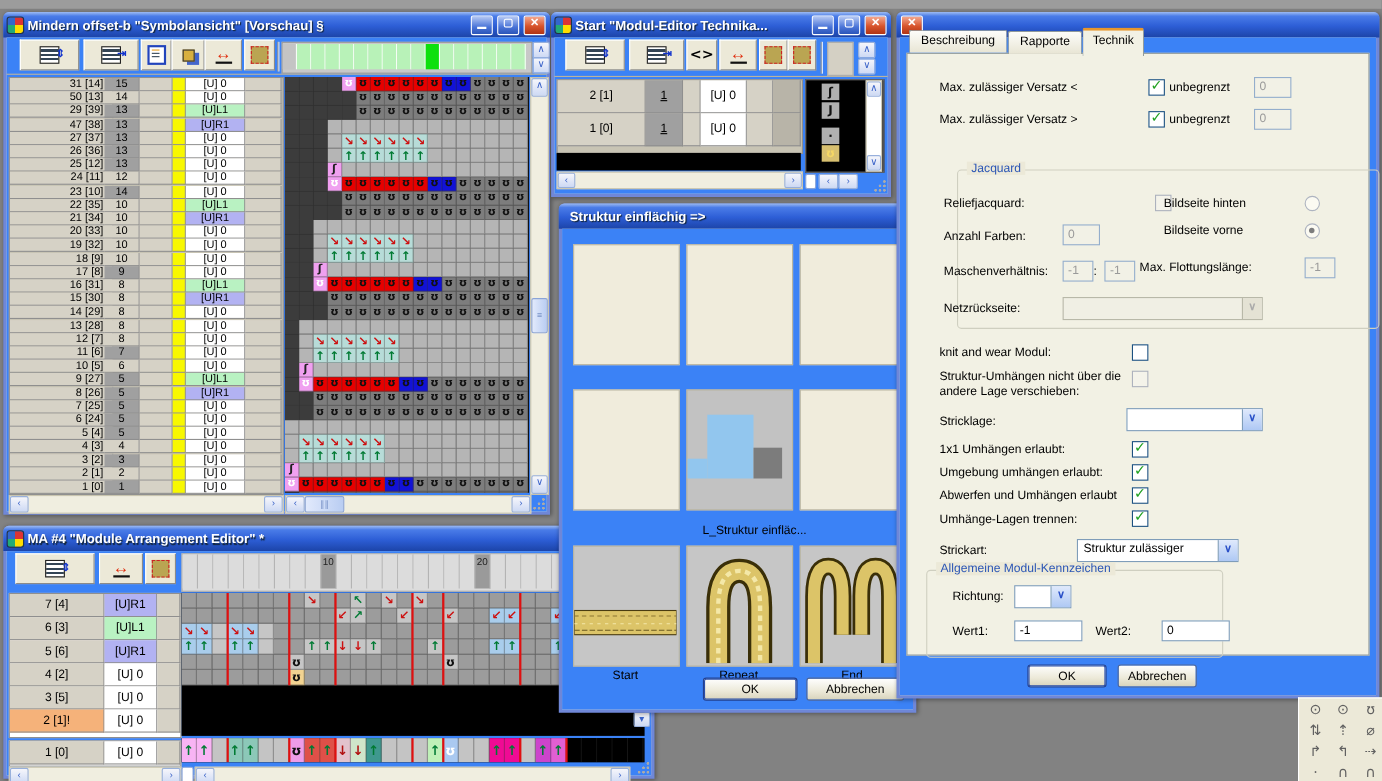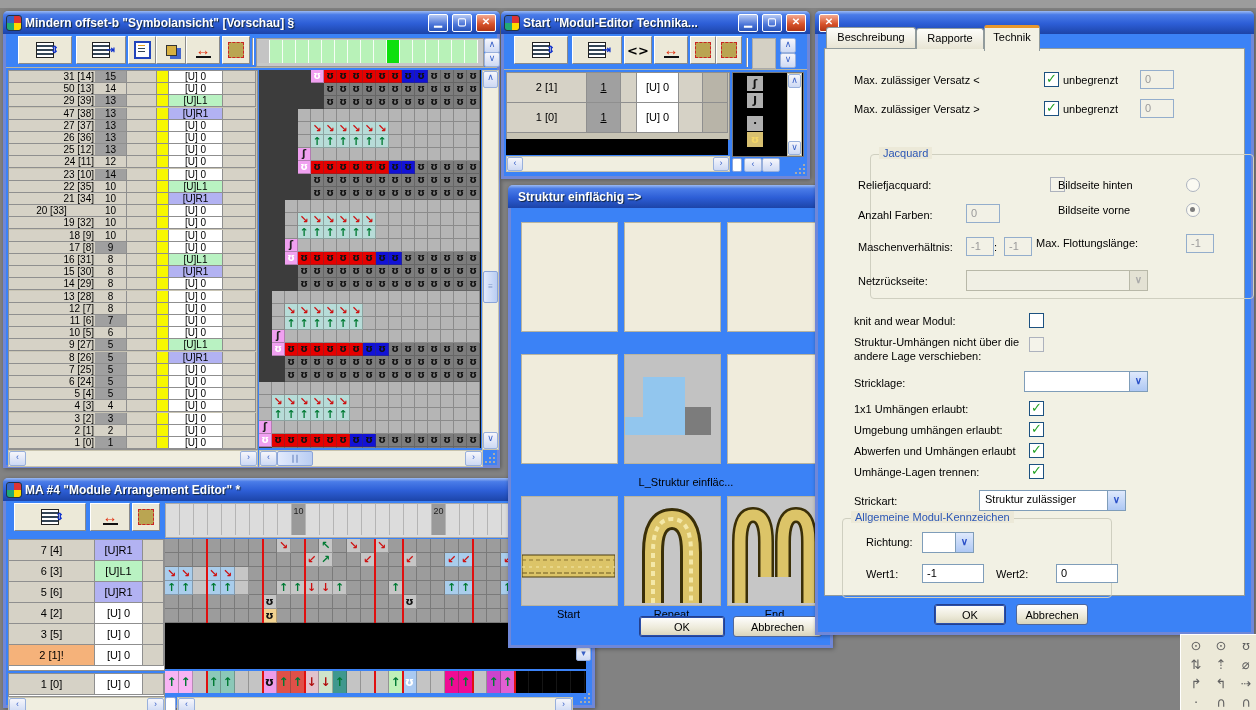--- a/index.html
+++ b/index.html
@@ -211,21 +211,21 @@
           <div class="tcell" style="left: 118px; top: 109.8px; width: 29px; height: 11px; font-size: 10px; line-height: 11px; position: absolute;"></div>
           <div class="tcell yel" style="left: 148px; top: 109.8px; width: 11px; height: 11px; font-size: 10px; line-height: 11px; position: absolute;"></div>
           <div class="tcell uL" style="left: 160px; top: 109.8px; width: 53px; height: 11px; font-size: 10px; line-height: 11px; position: absolute;">[U]L1</div>
           <div class="tcell" style="left: 214px; top: 109.8px; width: 32px; height: 11px; font-size: 10px; line-height: 11px; position: absolute;"></div>
           <div class="tcell lab" style="left: 0px; top: 122px; width: 85px; height: 11px; font-size: 10px; line-height: 11px; position: absolute;">21 [34]</div>
           <div class="tcell" style="left: 86px; top: 122px; width: 31px; height: 11px; font-size: 10px; line-height: 11px; position: absolute;">10</div>
           <div class="tcell" style="left: 118px; top: 122px; width: 29px; height: 11px; font-size: 10px; line-height: 11px; position: absolute;"></div>
           <div class="tcell yel" style="left: 148px; top: 122px; width: 11px; height: 11px; font-size: 10px; line-height: 11px; position: absolute;"></div>
           <div class="tcell uR" style="left: 160px; top: 122px; width: 53px; height: 11px; font-size: 10px; line-height: 11px; position: absolute;">[U]R1</div>
           <div class="tcell" style="left: 214px; top: 122px; width: 32px; height: 11px; font-size: 10px; line-height: 11px; position: absolute;"></div>
-          <div class="tcell lab" style="left: 0px; top: 134.2px; width: 85px; height: 11px; font-size: 10px; line-height: 11px; position: absolute; text-align: center;">20 [33]</div>
+          <div class="tcell lab" style="left: 0px; top: 134.2px; width: 85px; height: 11px; font-size: 10px; line-height: 11px; position: absolute;">20 [33]</div>
           <div class="tcell" style="left: 86px; top: 134.2px; width: 31px; height: 11px; font-size: 10px; line-height: 11px; position: absolute;">10</div>
           <div class="tcell" style="left: 118px; top: 134.2px; width: 29px; height: 11px; font-size: 10px; line-height: 11px; position: absolute;"></div>
           <div class="tcell yel" style="left: 148px; top: 134.2px; width: 11px; height: 11px; font-size: 10px; line-height: 11px; position: absolute;"></div>
           <div class="tcell u0" style="left: 160px; top: 134.2px; width: 53px; height: 11px; font-size: 10px; line-height: 11px; position: absolute;">[U] 0</div>
           <div class="tcell" style="left: 214px; top: 134.2px; width: 32px; height: 11px; font-size: 10px; line-height: 11px; position: absolute;"></div>
           <div class="tcell lab" style="left: 0px; top: 146.4px; width: 85px; height: 11px; font-size: 10px; line-height: 11px; position: absolute;">19 [32]</div>
           <div class="tcell" style="left: 86px; top: 146.4px; width: 31px; height: 11px; font-size: 10px; line-height: 11px; position: absolute;">10</div>
           <div class="tcell" style="left: 118px; top: 146.4px; width: 29px; height: 11px; font-size: 10px; line-height: 11px; position: absolute;"></div>
           <div class="tcell yel" style="left: 148px; top: 146.4px; width: 11px; height: 11px; font-size: 10px; line-height: 11px; position: absolute;"></div>
           <div class="tcell u0" style="left: 160px; top: 146.4px; width: 53px; height: 11px; font-size: 10px; line-height: 11px; position: absolute;">[U] 0</div>

